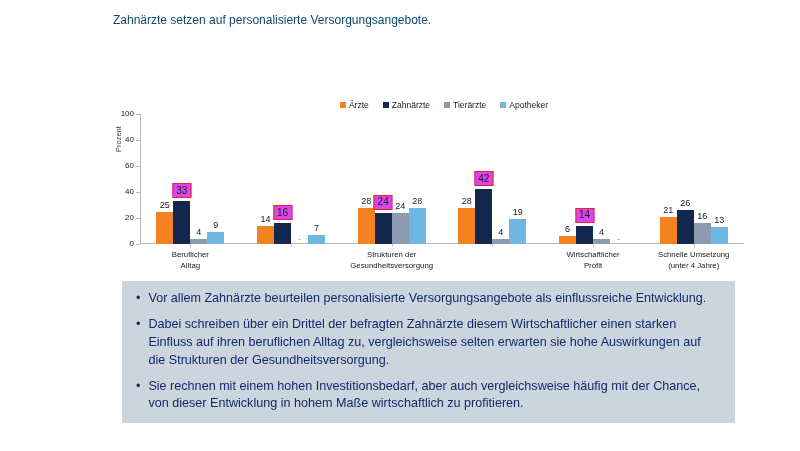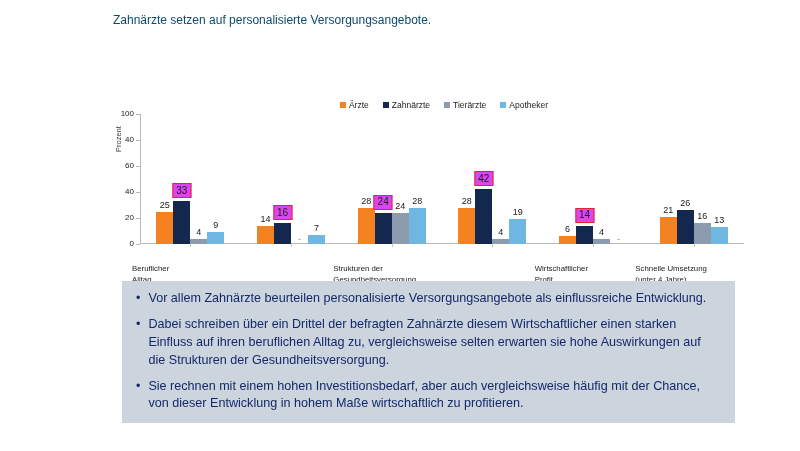--- a/index.html
+++ b/index.html
@@ -192,23 +192,24 @@
     position: absolute;
     bottom: -3px;
     left: 50%;
     width: 1px;
     height: 3px;
     background: #c8c8c8;
   }
   .group-label {
     position: absolute;
     top: 100%;
-    margin-top: 20px;
+    margin-top: 6px;
     left: -8px;
     right: -8px;
+    text-align: center;
     font-size: 7.8px;
     color: #1a1a1a;
     line-height: 1.35;
   }
 
   
   #bullets {
     position: absolute;
     left: 122px;
     top: 281px;

